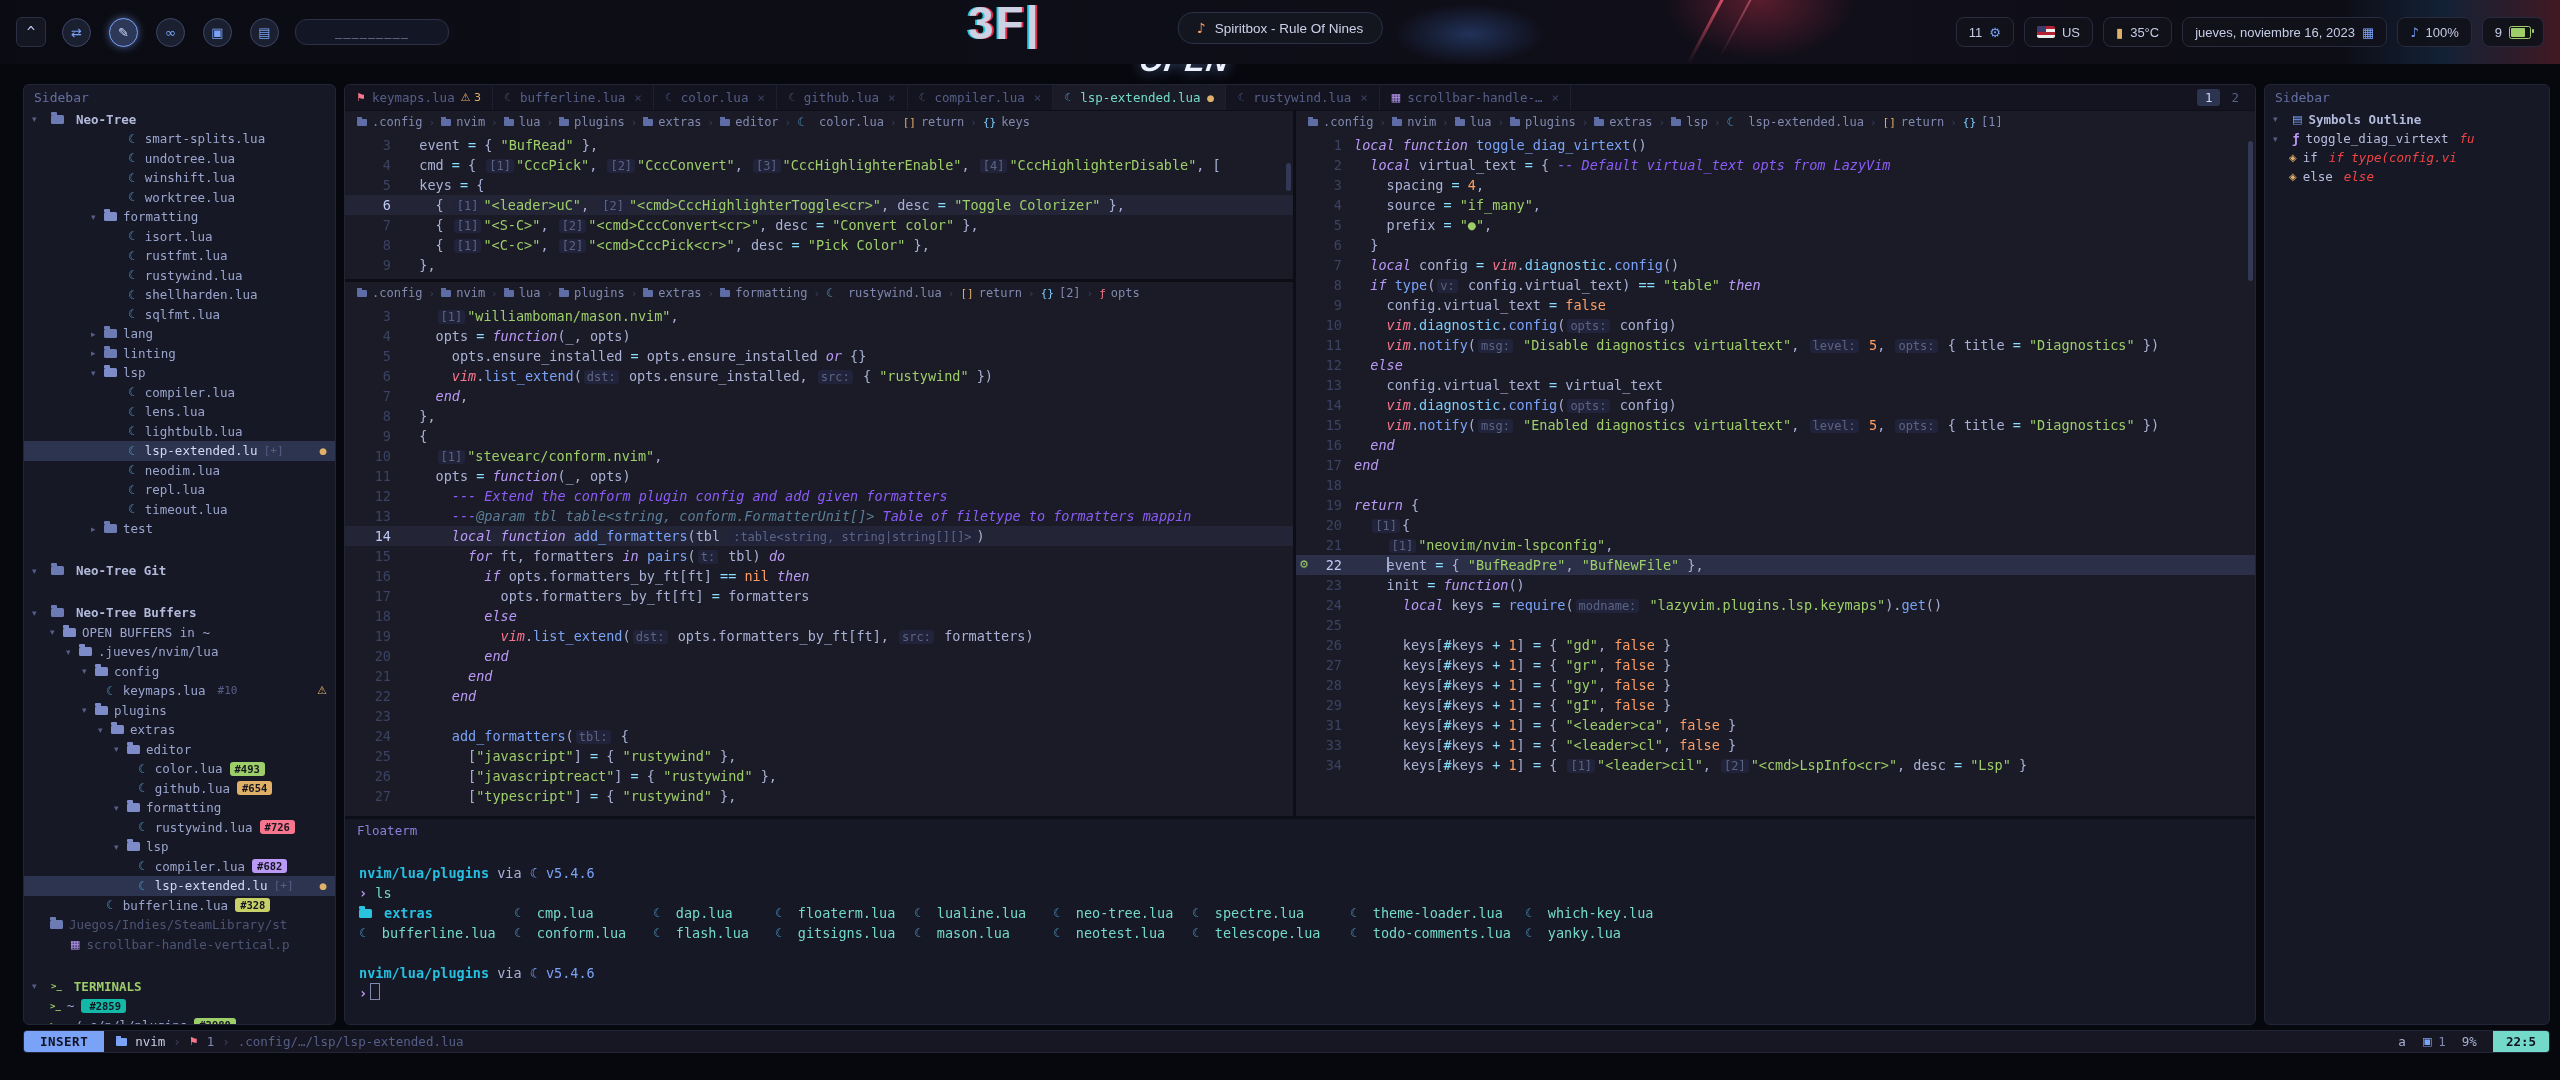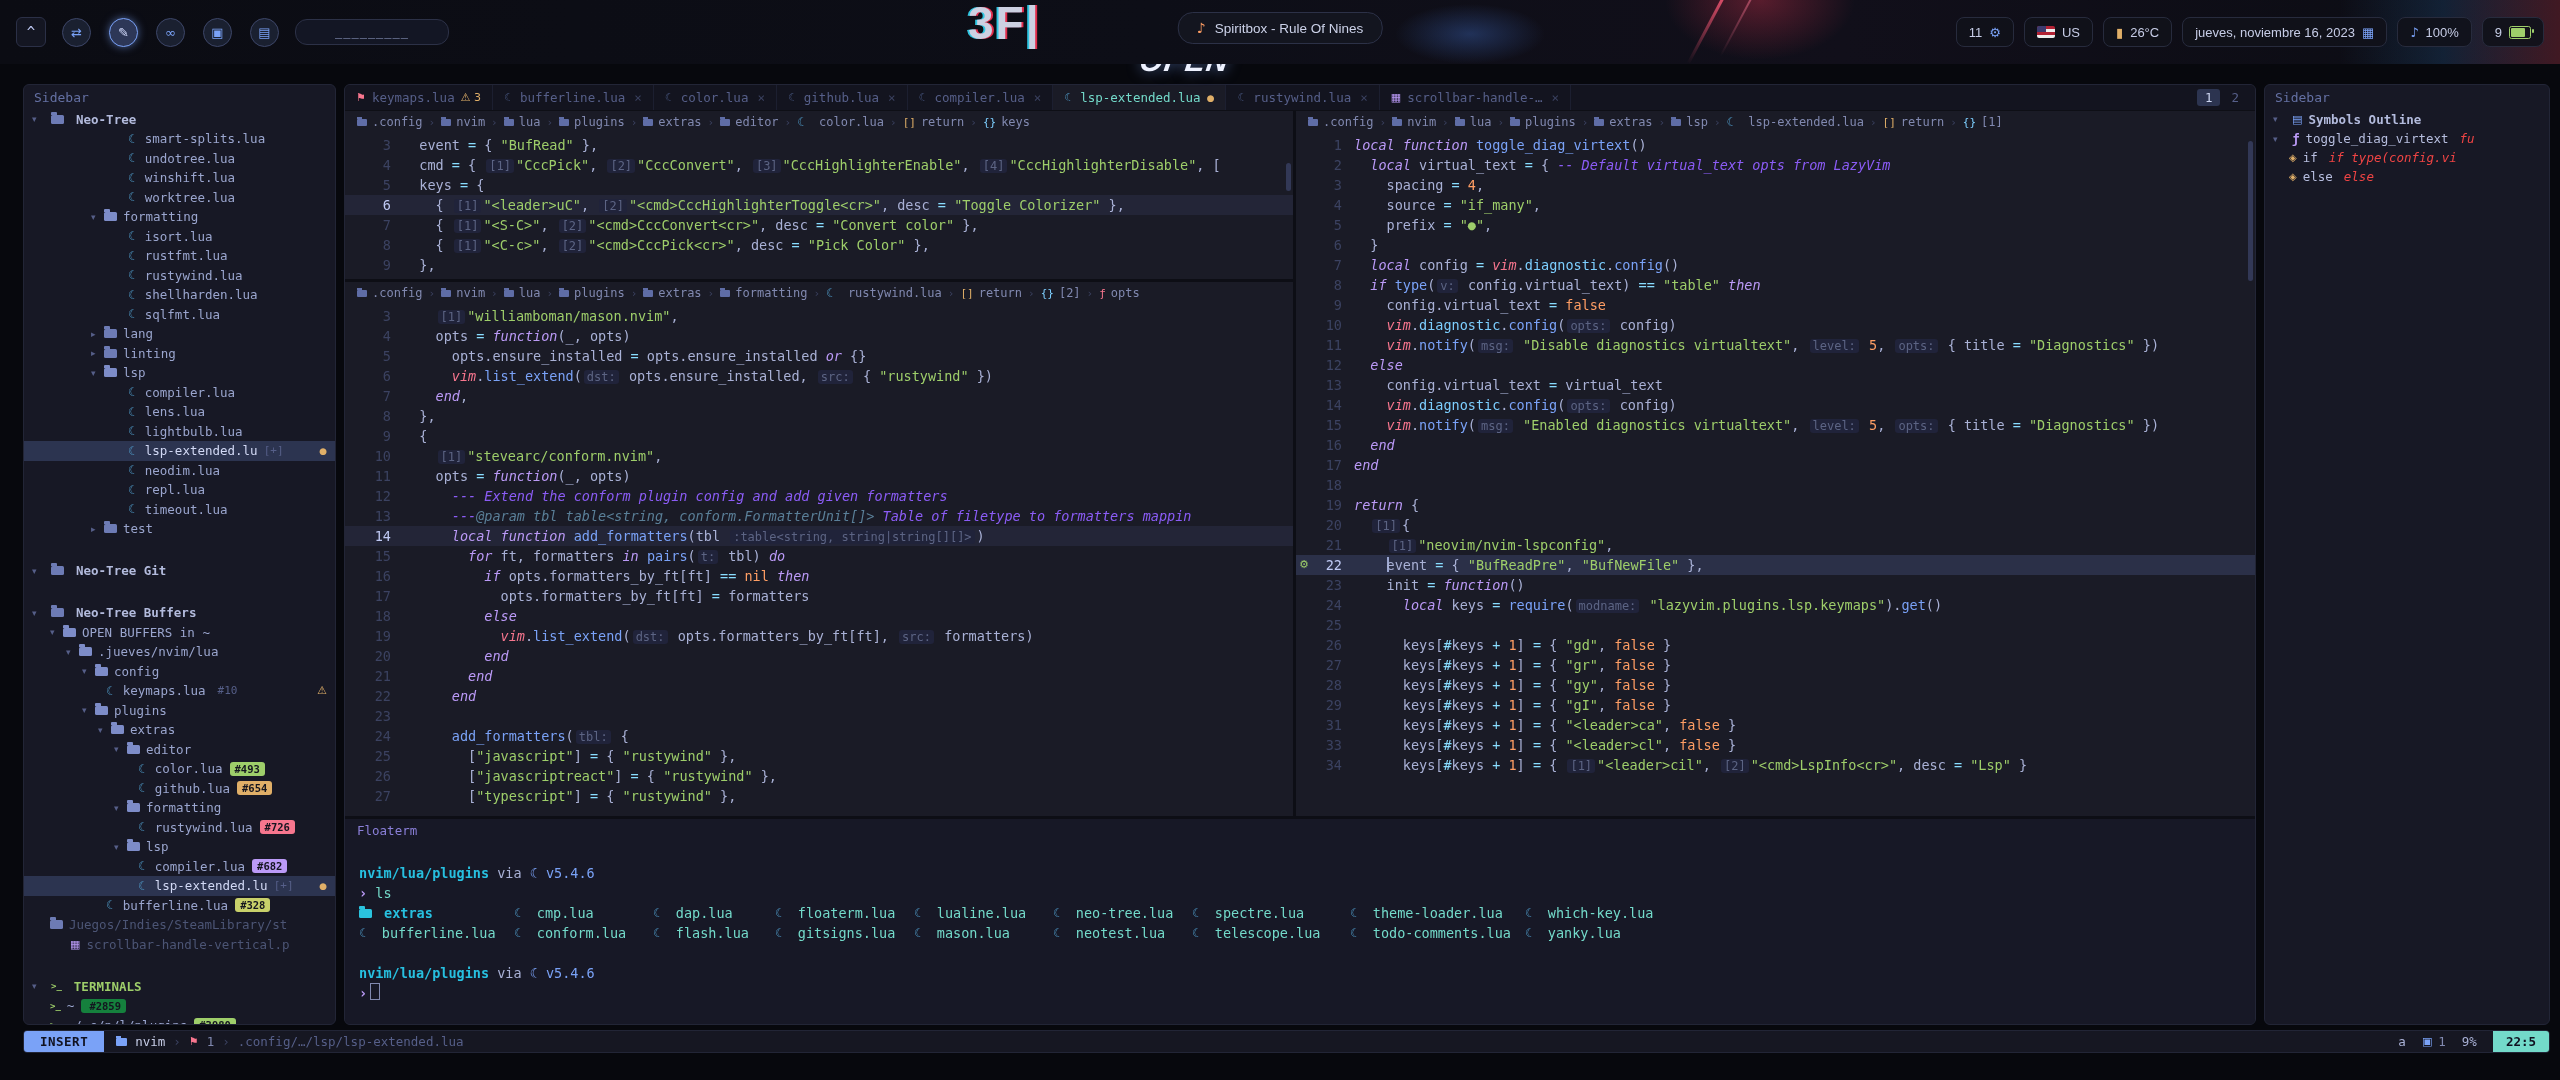--- a/index.html
+++ b/index.html
@@ -190,21 +190,21 @@
       <div class="pill">
         <span>11</span>
         <span class="blue ico">⚙</span>
       </div>
       <div class="pill">
         <span class="flag"></span>
         <span>US</span>
       </div>
       <div class="pill">
         <span class="yellow ico">▮</span>
-        <span>26°C</span>
+        <span>35°C</span>
       </div>
       <div class="pill">
         <span>jueves, noviembre 16, 2023</span>
         <span class="blue ico">▦</span>
       </div>
       <div class="pill">
         <span class="blue ico">♪</span>
         <span>100%</span>
       </div>
       <div class="pill">
@@ -413,21 +413,21 @@
           <span class="tlab">scrollbar-handle-vertical.p</span>
         </span>
         <span class="sec gap term-sec">
           <span class="chev ico">▾</span>
           <span class="ic-term">&gt;_</span>
           <span class="sec-label">TERMINALS</span>
         </span>
         <span class="row" style="display: flex; padding-left: 26px;">
           <span class="ic-term">&gt;_</span>
           <span class="tlab">~</span>
-          <span class="badge" style="background: #15803d; padding-left: 8px;">#2859</span>
+          <span class="badge" style="background: #14b8a6; padding-left: 8px;">#2859</span>
         </span>
         <span class="row" style="display: flex; padding-left: 26px;">
           <span class="ic-term">&gt;_</span>
           <span class="tlab">~/.c/n/l/plugins</span>
           <span class="badge" style="background: rgb(158, 206, 106);">#3980</span>
         </span>
       </div>
   </aside>
 
   <main class="panel" id="editor">

